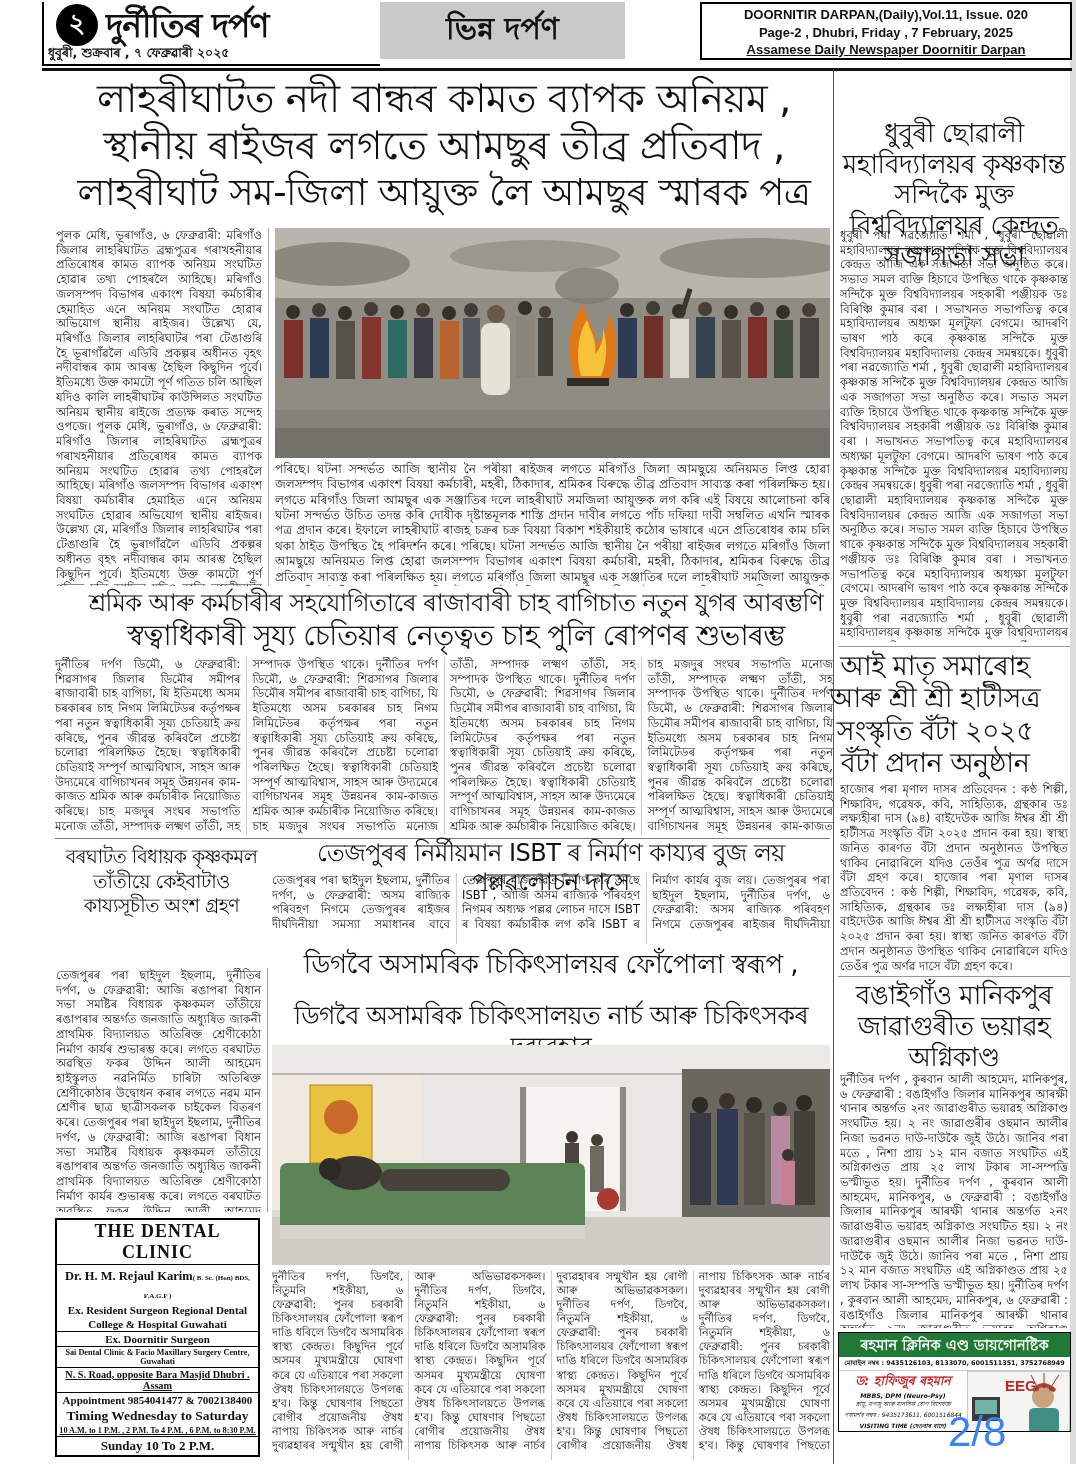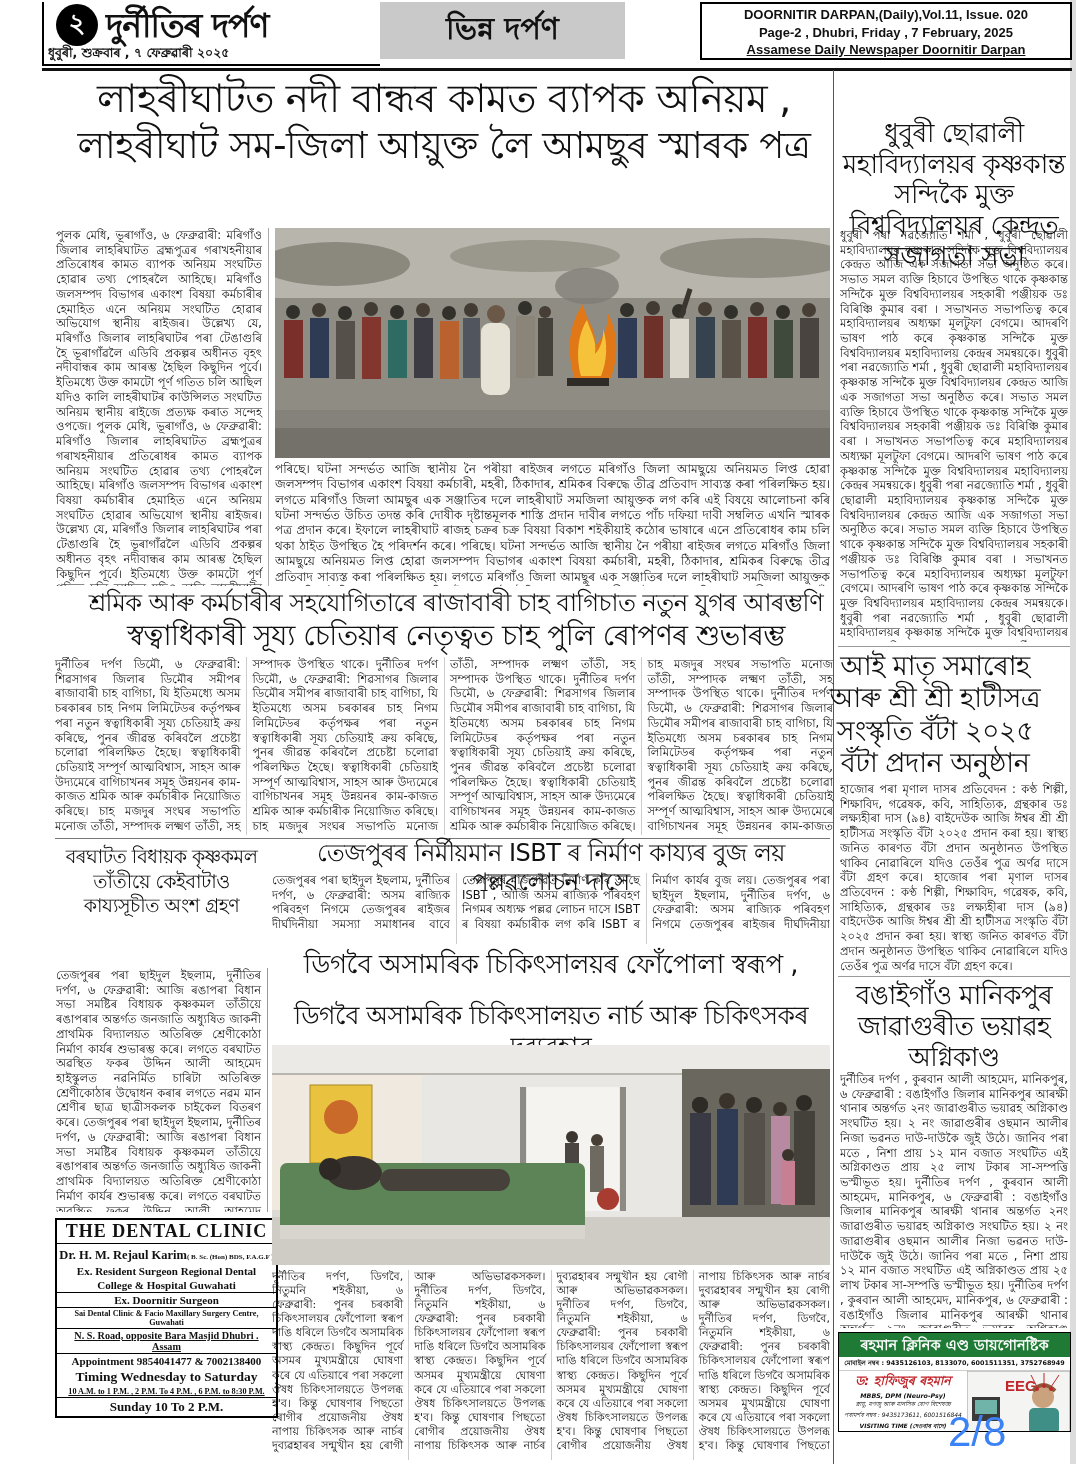--- a/index.html
+++ b/index.html
@@ -39,21 +39,21 @@
   .tea-h .l1{font-size:24px;line-height:1.2;}
   .tea-h .l2{font-size:28px;line-height:1.25;}
   .tea-body{left:55px;top:657px;width:778px;height:178px;column-count:4;column-gap:12px;column-rule:1px solid #ccc;}
   .rule-mid{left:55px;top:838px;width:775px;height:0;border-top:1px solid #777;}
 
   
   .mla-h{left:55px;top:844px;width:213px;font-size:19px;line-height:1.3;}
   .mla-body{left:56px;top:968px;width:205px;height:244px;padding-right:6px;border-right:1px solid #999;}
 
   
-  .dental{left:55px;top:1218px;width:223px;border:2px solid #000;background:#fff;
+  .dental{left:55px;top:1218px;width:205px;border:2px solid #000;background:#fff;
           font-family:"Liberation Serif",serif;text-align:center;box-sizing:border-box;}
   .dental .row{padding:1px 2px;font-weight:700;}
   .dental .bb{border-bottom:1.5px solid #000;}
   .d-title{font-size:18px;letter-spacing:1px;}
   .d-doc{font-size:12.5px;}
   .d-deg{font-size:7px;}
   .d-s{font-size:11px;}
   .d-xs{font-size:8.2px;}
   .d-u{text-decoration:underline;}
   .d-timing{font-size:13.5px;}
@@ -107,20 +107,21 @@
   <div class="banner abs">ভিন্ন দৰ্পণ</div>
   <div class="info-box abs">
     <div>DOORNITIR DARPAN,(Daily),Vol.11, Issue. 020</div>
     <div>Page-2 , Dhubri, Friday , 7 February, 2025</div>
     <div class="u">Assamese Daily Newspaper Doornitir Darpan</div>
   </div>
   <div class="header-rule abs"></div>
 
   <div class="lead-h bn-h abs">
     <div class="l1">লাহৰীঘাটত নদী বান্ধৰ কামত ব্যাপক অনিয়ম ,</div>
+    <div class="l2">স্থানীয় ৰাইজৰ লগতে আমছুৰ তীব্ৰ প্ৰতিবাদ ,</div>
     <div class="l3">লাহৰীঘাট সম-জিলা আয়ুক্ত লৈ আমছুৰ স্মাৰক পত্ৰ</div>
   </div>
   <div class="lead-col body-txt abs">পুলক মেধি, ভূৰাগাঁও, ৬ ফেব্ৰুৱাৰী: মৰিগাঁও জিলাৰ লাহৰিঘাটত ব্ৰহ্মপুত্ৰৰ গৰাখহনীয়াৰ প্ৰতিৰোধৰ কামত ব্যাপক অনিয়ম সংঘটিত হোৱাৰ তথ্য পোহৰলৈ আহিছে। মৰিগাঁও জলসম্পদ বিভাগৰ একাংশ বিষয়া কৰ্মচাৰীৰ হেমাহিত এনে অনিয়ম সংঘটিত হোৱাৰ অভিযোগ স্থানীয় ৰাইজৰ। উল্লেখ্য যে, মৰিগাঁও জিলাৰ লাহৰিঘাটৰ পৰা টেঙাগুৰি হৈ ভূৰাগাঁৱলৈ এডিবি প্ৰকল্পৰ অধীনত বৃহৎ নদীবান্ধৰ কাম আৰম্ভ হৈছিল কিছুদিন পূৰ্বে। ইতিমধ্যে উক্ত কামটো পূৰ্ণ গতিত চলি আছিল যদিও কালি লাহৰীঘাটৰ কাউন্সিলত সংঘটিত অনিয়ম স্থানীয় ৰাইজে প্ৰত্যক্ষ কৰাত সন্দেহ ওপজে। পুলক মেধি, ভূৰাগাঁও, ৬ ফেব্ৰুৱাৰী: মৰিগাঁও জিলাৰ লাহৰিঘাটত ব্ৰহ্মপুত্ৰৰ গৰাখহনীয়াৰ প্ৰতিৰোধৰ কামত ব্যাপক অনিয়ম সংঘটিত হোৱাৰ তথ্য পোহৰলৈ আহিছে। মৰিগাঁও জলসম্পদ বিভাগৰ একাংশ বিষয়া কৰ্মচাৰীৰ হেমাহিত এনে অনিয়ম সংঘটিত হোৱাৰ অভিযোগ স্থানীয় ৰাইজৰ। উল্লেখ্য যে, মৰিগাঁও জিলাৰ লাহৰিঘাটৰ পৰা টেঙাগুৰি হৈ ভূৰাগাঁৱলৈ এডিবি প্ৰকল্পৰ অধীনত বৃহৎ নদীবান্ধৰ কাম আৰম্ভ হৈছিল কিছুদিন পূৰ্বে। ইতিমধ্যে উক্ত কামটো পূৰ্ণ গতিত চলি আছিল যদিও কালি লাহৰীঘাটৰ কাউন্সিলত সংঘটিত অনিয়ম স্থানীয় ৰাইজে প্ৰত্যক্ষ কৰাত সন্দেহ ওপজে।</div>
 
   <div class="lead-photo abs">
     <svg width="555" height="230" viewBox="0 0 555 230" preserveAspectRatio="none">
       <rect width="555" height="230" fill="#a9a69e"></rect>
       <rect width="555" height="72" fill="#b8b5ad"></rect>
       <ellipse cx="60" cy="36" rx="75" ry="22" fill="#8b887e"></ellipse>
       <ellipse cx="260" cy="28" rx="85" ry="16" fill="#9a978d"></ellipse>

